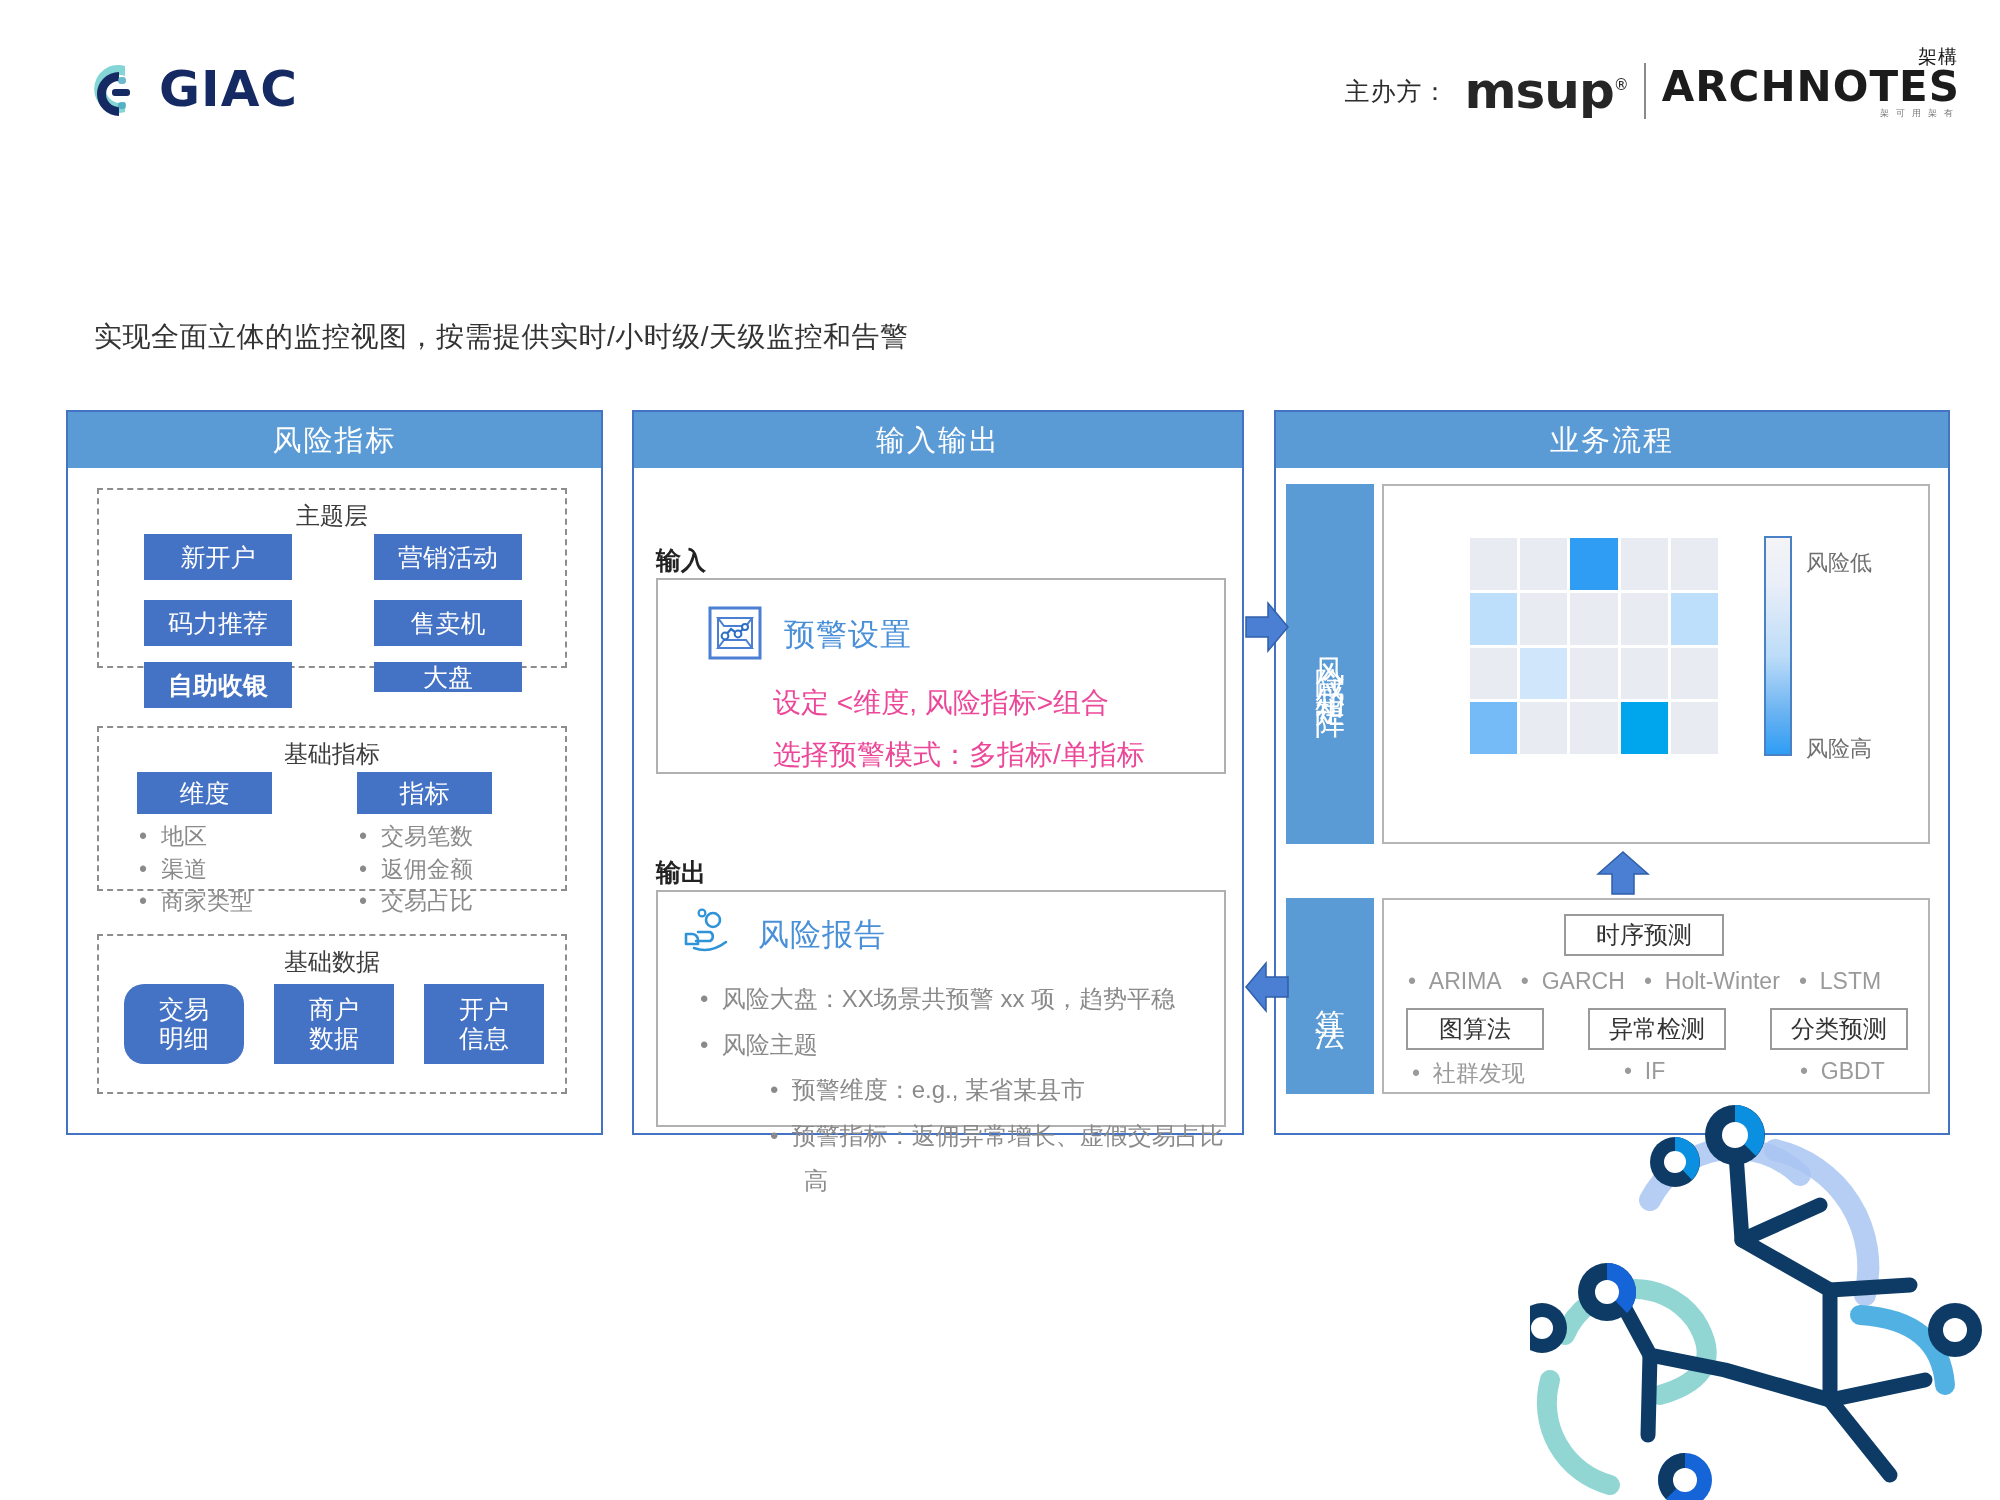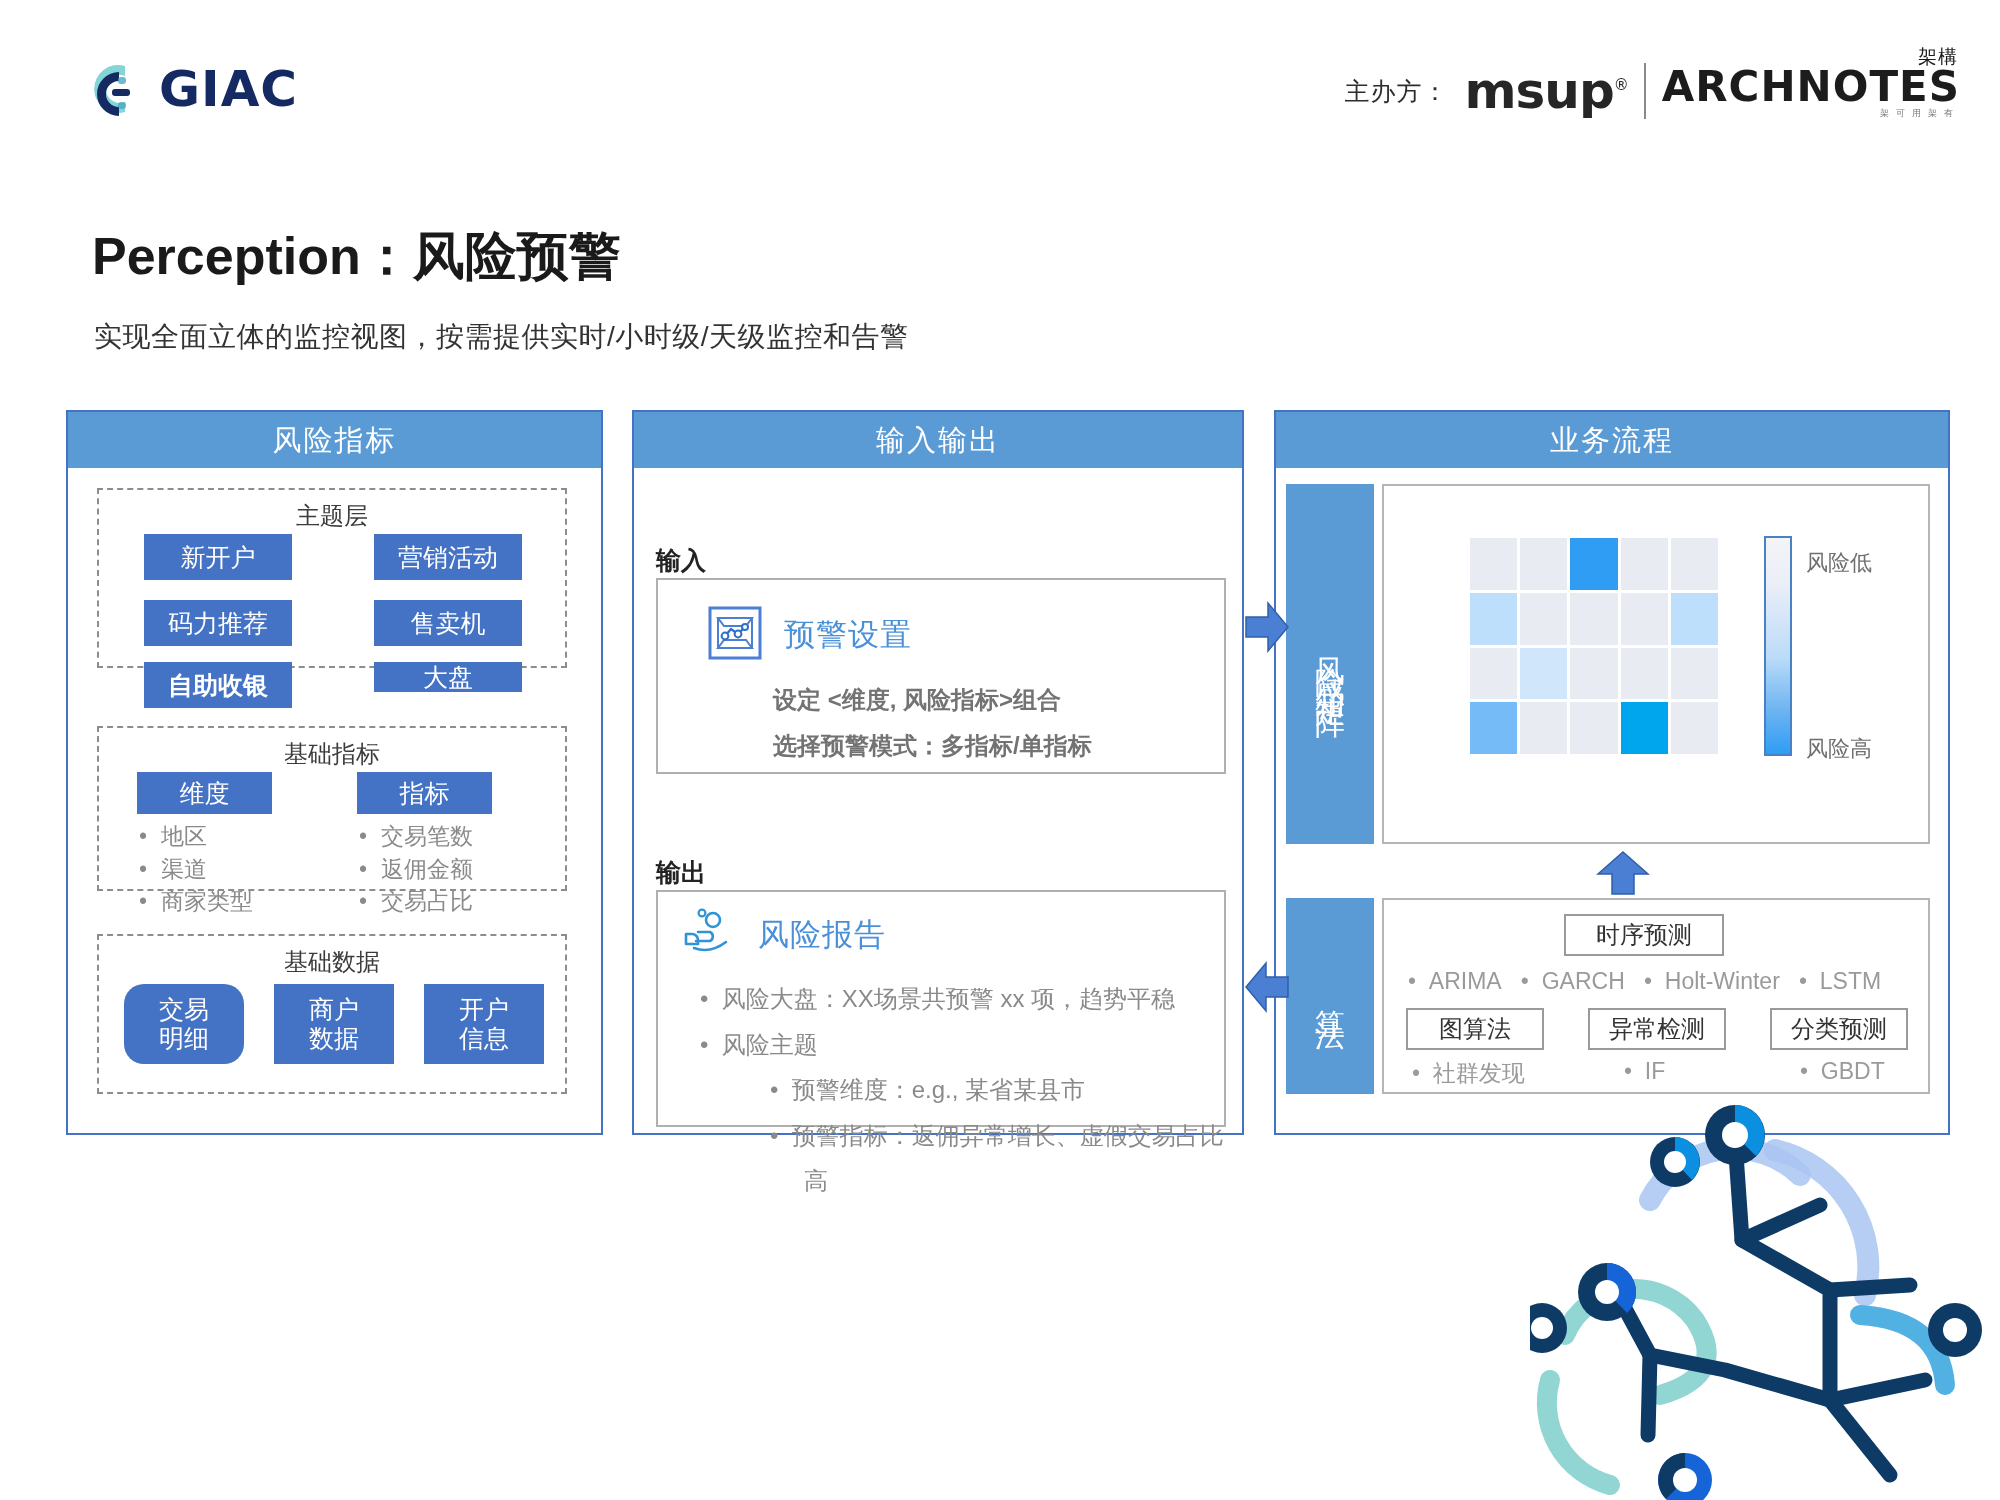--- a/index.html
+++ b/index.html
@@ -49,21 +49,21 @@
 
   .bullet-list{position:absolute;font-size:23px;color:#8a8a8a;line-height:1.42;}
   .bullet-list div{white-space:nowrap;}
   .bullet-list .b{display:inline-block;width:22px;}
 
   
   .io-label{position:absolute;font-size:25px;font-weight:bold;color:#222;}
   .io-card{position:absolute;border:2px solid #b0b0b0;background:#fff;box-sizing:border-box;}
   .io-card-head{display:flex;align-items:center;gap:20px;}
   .io-card-title{font-size:31px;color:#4a90d9;letter-spacing:1px;}
-  .io-line{font-size:24px;color:#737373;font-weight:bold;}
+  .io-line{font-size:28px;color:#ec4899;}
 
   .io-bullets{font-size:24px;color:#8a8a8a;line-height:1.9;}
   .io-bullets .lvl1{padding-left:34px;text-indent:-34px;}
   .io-bullets .lvl2{padding-left:104px;text-indent:-34px;}
 
   
   .arrow{position:absolute;}
 
   
   .side-tab{position:absolute;background:#5B9BD5;color:#fff;font-size:30px;
@@ -111,21 +111,20 @@
       <span>msup</span><span class="msup-reg">®</span>
     </div>
     <div class="host-sep"></div>
     <div class="arch-wrap">
       <div class="arch-cn">架構</div>
       <div class="arch-logo">ARCHNOTES</div>
       <div class="arch-sub">架可用架有</div>
     </div>
   </div>
 
-  <div class="title">Perception：风险预警</div>
   <div class="subtitle">实现全面立体的监控视图，按需提供实时/小时级/天级监控和告警</div>
 
   <div class="panel" id="panel-dashboard">
     <div class="panel-head">风险指标</div>
     <div class="panel-body">
 
       <div class="dash-group" style="left:29px;top:20px;width:470px;height:180px;">
         <div class="dash-title">主题层</div>
         <div class="bluebox" style="left:45px;top:44px;width:148px;height:46px;">新开户</div>
         <div class="bluebox" style="left:275px;top:44px;width:148px;height:46px;">营销活动</div>

